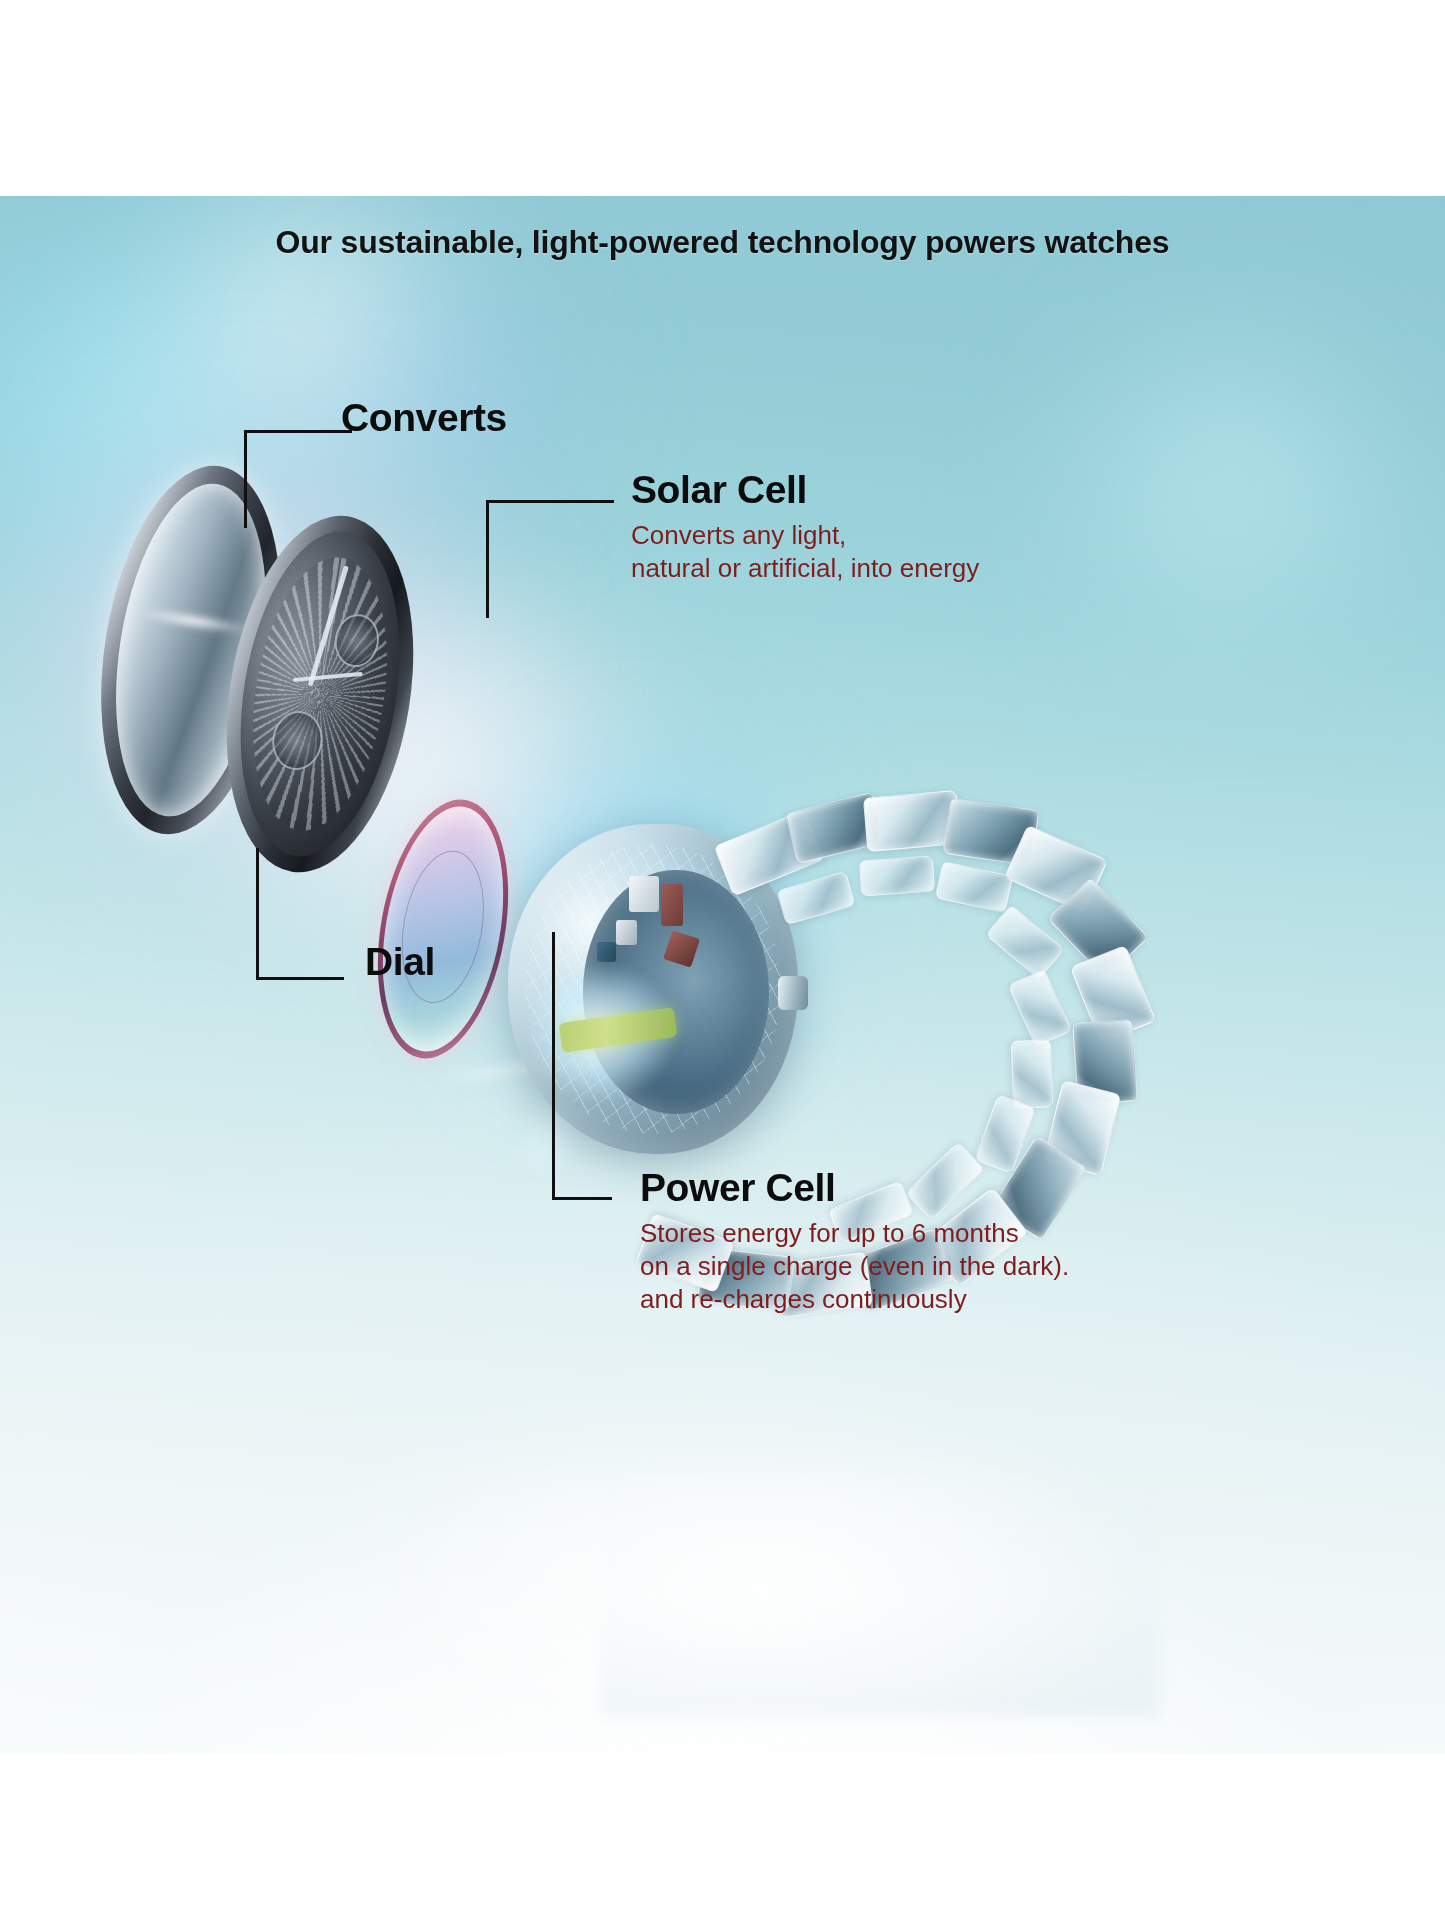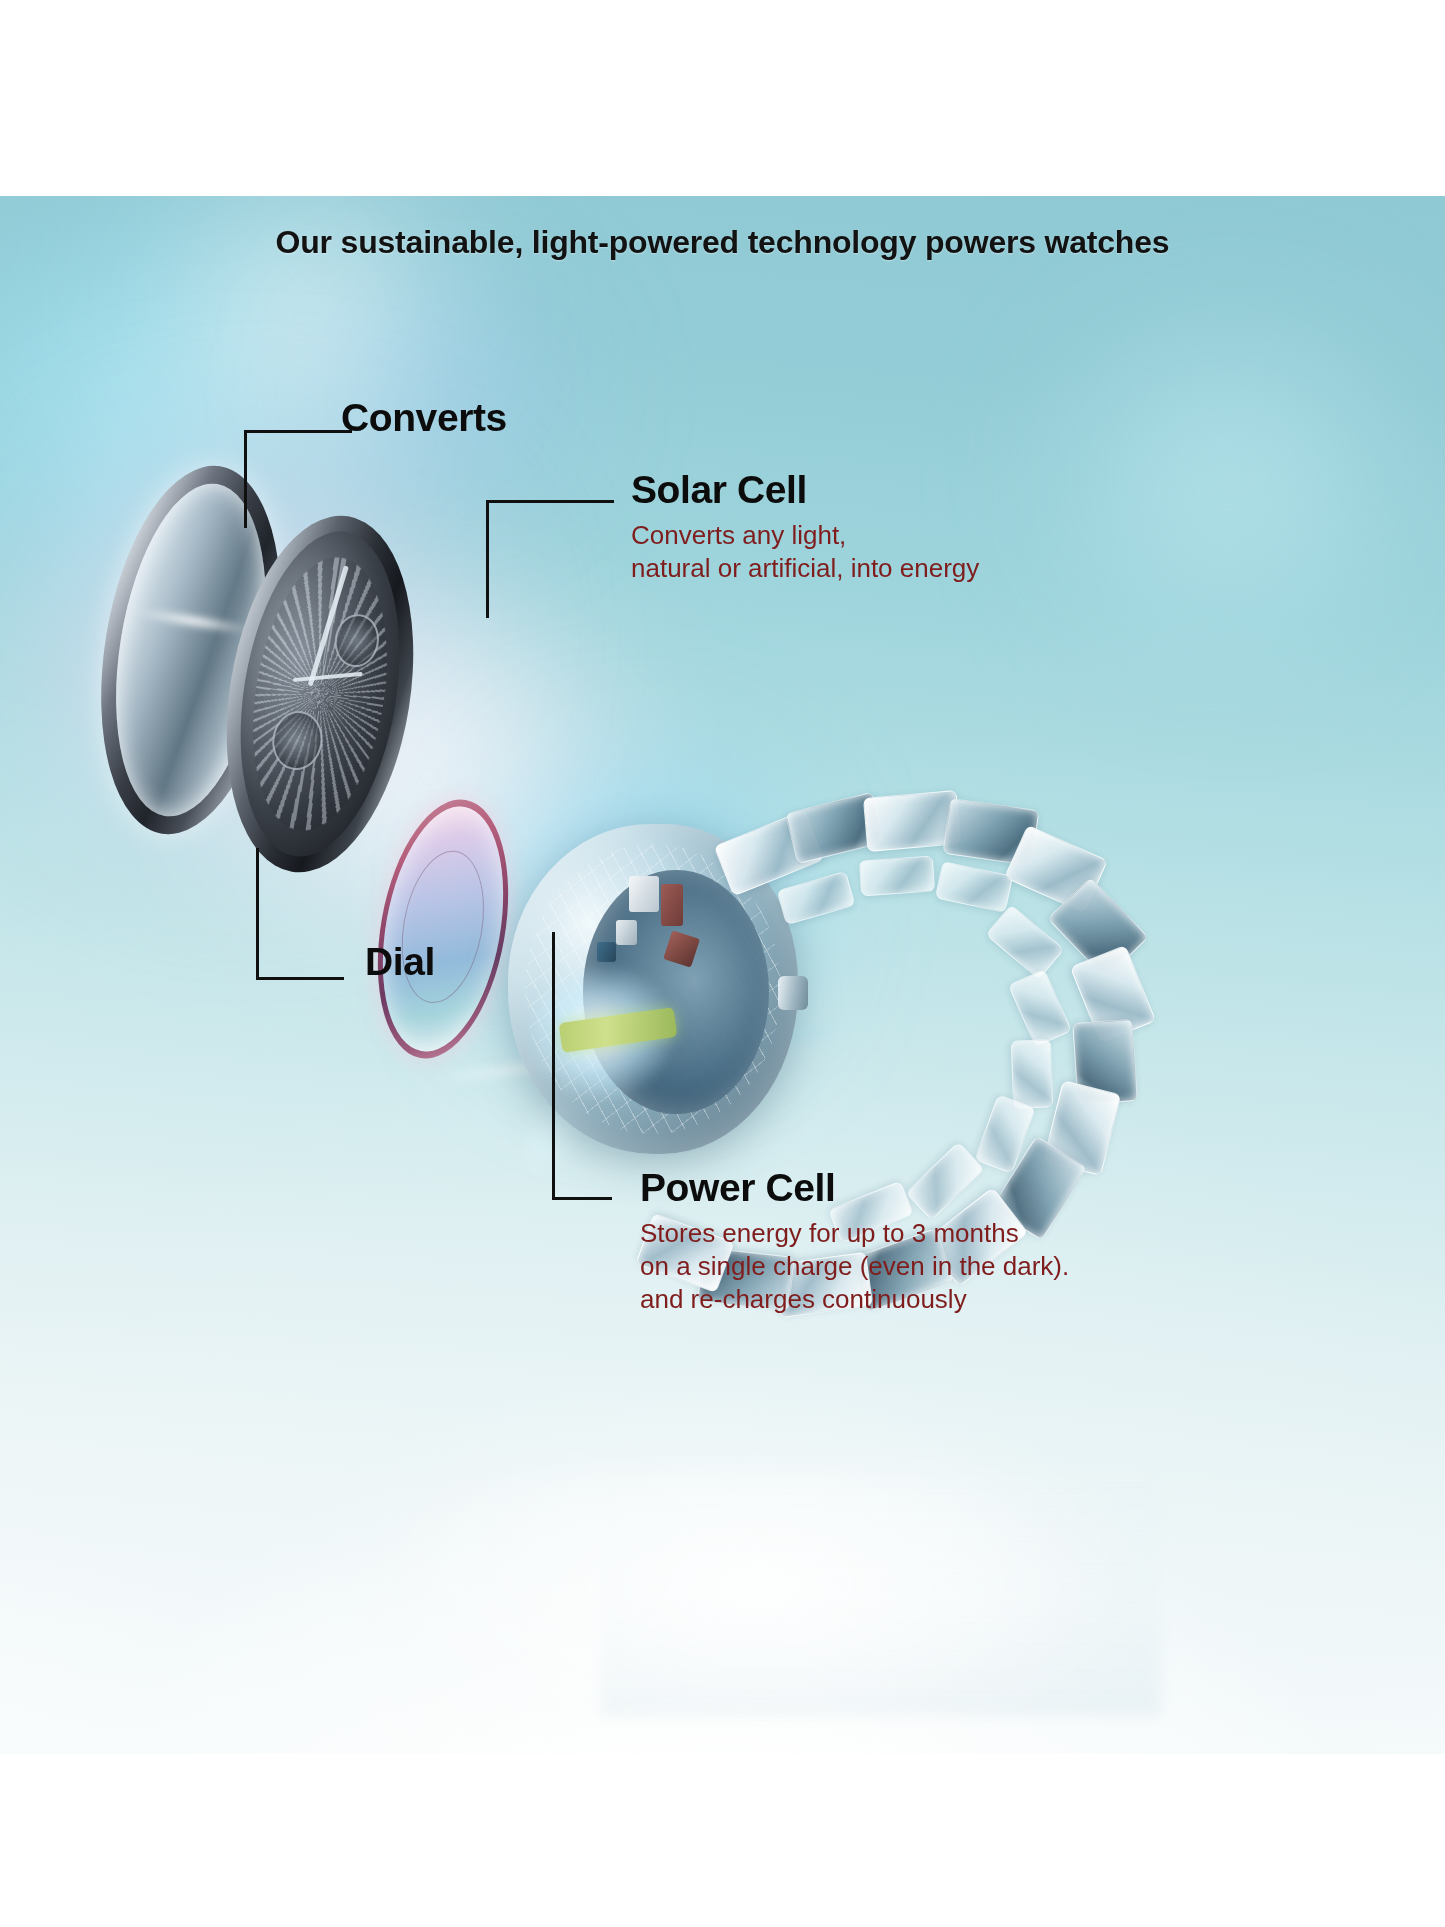--- a/index.html
+++ b/index.html
@@ -380,18 +380,18 @@
     <div class="desc">Converts any light,
 natural or artificial, into energy</div>
   </div>
 
   <div class="callout" id="c-dial">
     <div class="title">Dial</div>
   </div>
 
   <div class="callout" id="c-power">
     <div class="title">Power Cell</div>
-    <div class="desc">Stores energy for up to 3 months
+    <div class="desc">Stores energy for up to 6 months
 on a single charge (even in the dark).
 and re-charges continuously</div>
   </div>
 
 </div>
 
 </body></html>

